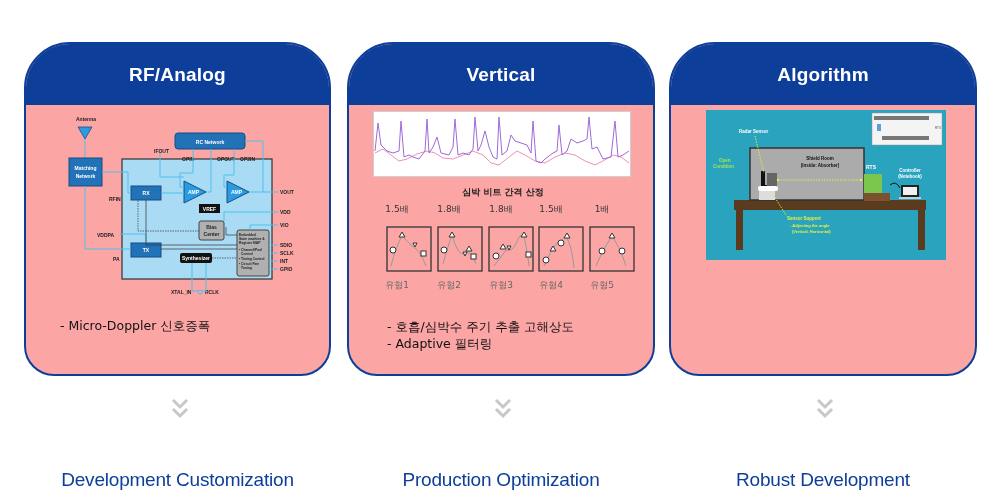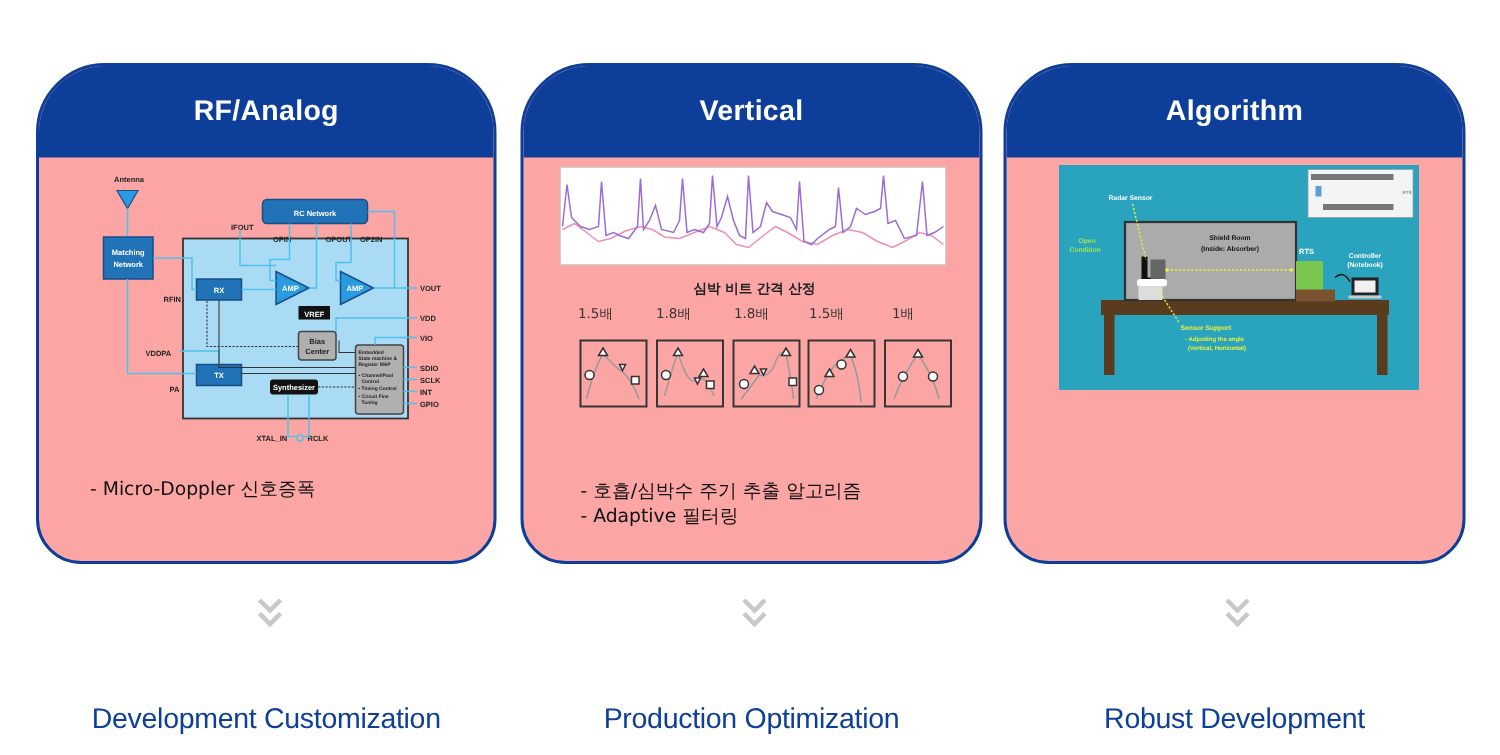--- a/index.html
+++ b/index.html
@@ -178,22 +178,29 @@
           <rect x="140" y="26" width="5" height="5"></rect>
         <circle cx="160" cy="34" r="3"></circle>
           <polygon points="167,20 170,25 164,25"></polygon>
           <circle cx="175" cy="17" r="3"></circle>
           <polygon points="181,7 184,12 178,12"></polygon>
         <circle cx="216" cy="25" r="3"></circle>
           <polygon points="226,7 229,12 223,12"></polygon>
           <circle cx="236" cy="25" r="3"></circle>
       </g>
     </svg>
+    <div style="position:absolute;left:25px;top:174px;width:260px;height:14px;">
+      <div class="ko" style="position:absolute;left:0;width:46px;text-align:center;font-size:9px;color:#666;">유형1</div>
+      <div class="ko" style="position:absolute;left:52px;width:46px;text-align:center;font-size:9px;color:#666;">유형2</div>
+      <div class="ko" style="position:absolute;left:104px;width:46px;text-align:center;font-size:9px;color:#666;">유형3</div>
+      <div class="ko" style="position:absolute;left:154px;width:46px;text-align:center;font-size:9px;color:#666;">유형4</div>
+      <div class="ko" style="position:absolute;left:205px;width:46px;text-align:center;font-size:9px;color:#666;">유형5</div>
+    </div>
     <div class="bullets" style="left:38px;top:213px;">
-      <div>-  호흡/심박수 주기 추출 알고리즘</div>
+      <div>-  호흡/심박수 주기 추출 고해상도</div>
       <div>-  Adaptive 필터링</div>
     </div>
   </div>
 </div>
 
 <div class="card" style="left:669px;width:308px;">
   <div class="card-header">Algorithm</div>
   <div class="card-body">
     <svg class="fig" style="left:35px;top:5px;" width="240" height="150" viewBox="0 0 240 150">
       <rect x="0" y="0" width="240" height="150" fill="#2aa3bf"></rect>

